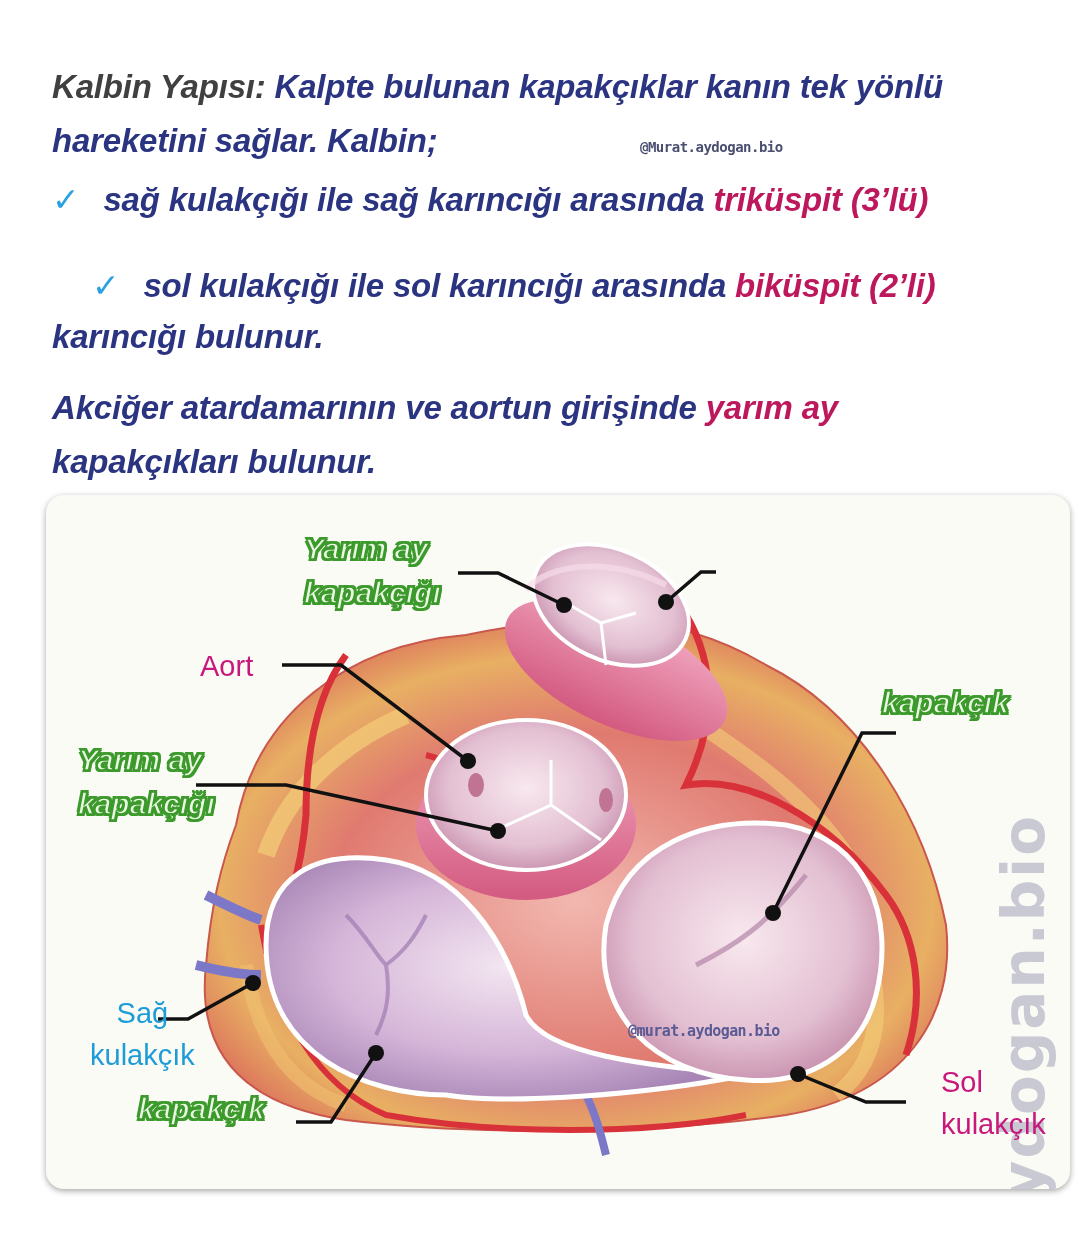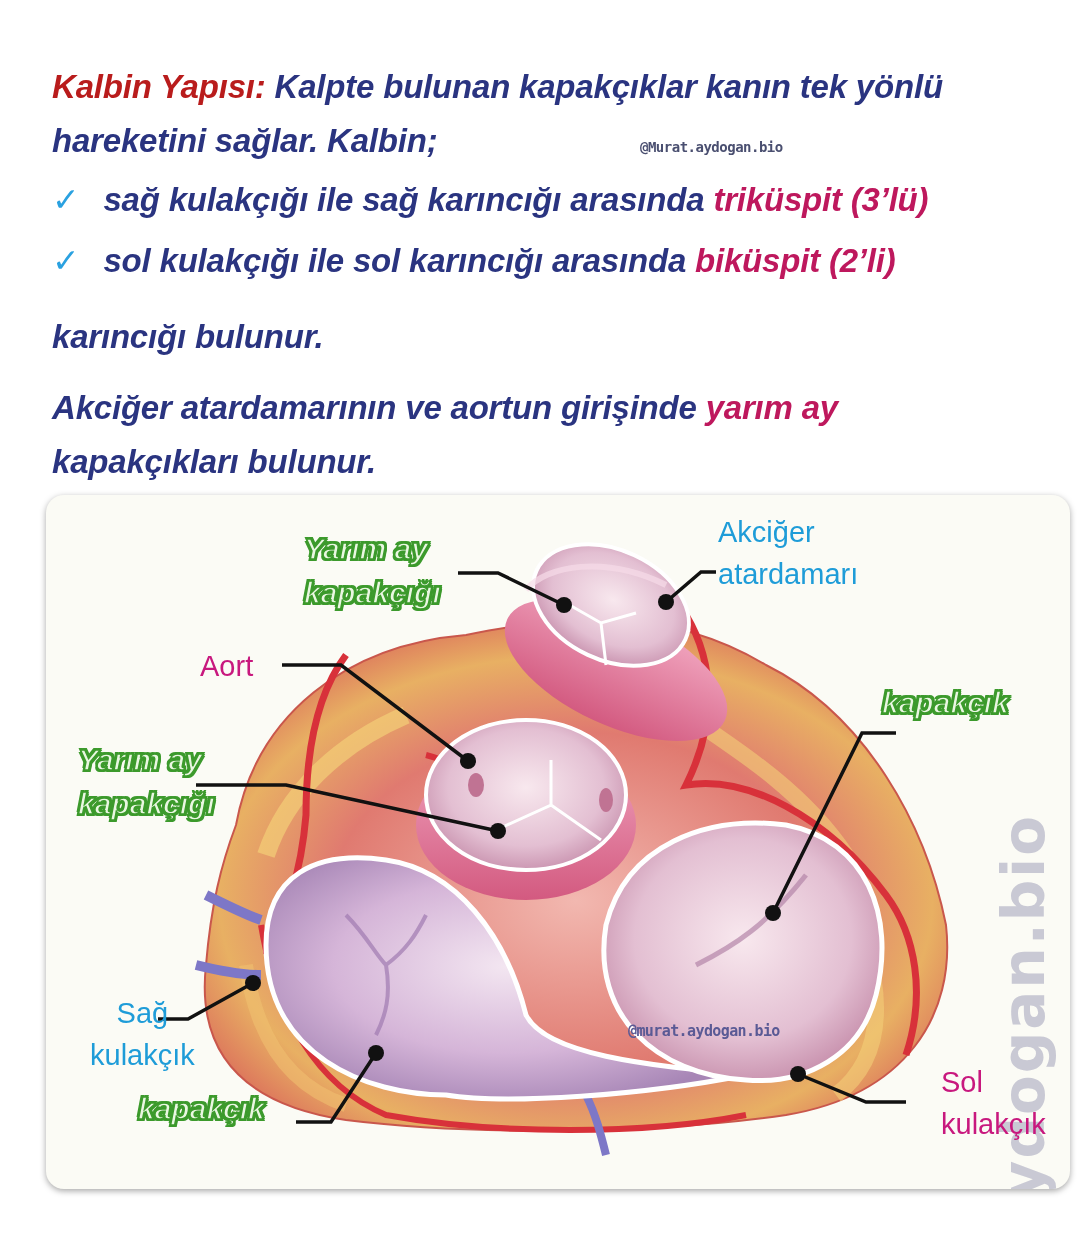--- a/index.html
+++ b/index.html
@@ -6,21 +6,21 @@
   body {
     width: 1080px; height: 1258px; background: #ffffff; position: relative; overflow: hidden;
     font-family: "Liberation Sans", sans-serif;
   }
   .text-block { position: absolute; left: 52px; top: 60px; width: 1000px; }
   .line {
     position: absolute; left: 0; white-space: nowrap;
     font-style: italic; font-weight: bold; font-size: 33px; color: #2a3480;
     font-family: "Liberation Sans", sans-serif; letter-spacing: -0.2px;
   }
-  .cyan { color: #b91c1c; }
+  .cyan { color: #404040; }
   .green { color: #be185d; }
   .check { color: #2aa1e0; font-weight: normal; font-style: normal; margin-right: 24px; font-family: "DejaVu Sans", sans-serif; }
   .wm-small {
     position: absolute; left: 640px; top: 139px; font-size: 14px; font-weight: bold; color: #4a4f70;
     font-family: "DejaVu Sans Mono", monospace; letter-spacing: -0.5px;
   }
   .panel {
     position: absolute; left: 46px; top: 495px; width: 1024px; height: 694px;
     background: #fbfbf5; border-radius: 18px;
     box-shadow: 0 2px 6px rgba(0,0,0,0.35);
@@ -49,21 +49,21 @@
 <body>
 
 <div class="text-block">
   <div class="line" style="top:8px;">
     <span class="cyan">Kalbin Yapısı:</span><span> Kalpte bulunan kapakçıklar kanın tek yönlü</span>
   </div>
   <div class="line" style="top:62px;">hareketini sağlar. Kalbin;</div>
   <div class="line" style="top:120px;">
     <span class="check">✓</span><span>sağ kulakçığı ile sağ karıncığı arasında </span><span class="green">triküspit (3’lü)</span>
   </div>
-  <div class="line" style="top:181px;">
+  <div class="line" style="top:206px;margin-left:40px;">
     <span class="check">✓</span><span>sol kulakçığı ile sol karıncığı arasında </span><span class="green">biküspit (2’li)</span>
   </div>
   <div class="line" style="top:258px;">karıncığı bulunur.</div>
   <div class="line" style="top:329px;">
     <span>Akciğer atardamarının ve aortun girişinde </span><span class="green">yarım ay</span>
   </div>
   <div class="line" style="top:383px;">kapakçıkları bulunur.</div>
 </div>
 <div class="wm-small">@Murat.aydogan.bio</div>
 
@@ -155,24 +155,20 @@
     </g>
   </svg>
 
   <div class="vert-wm">@murat.aydogan.bio</div>
   <div class="inner-wm">@murat.aydogan.bio</div>
 
   <div class="lbl outline" style="left:258px; top:32px;">
     <div>Yarım ay</div>
     <div>kapakçığı</div>
   </div>
-  <div class="lbl blue" style="left:672px; top:16px;">
-    <div>Akciğer</div>
-    <div>atardamarı</div>
-  </div>
   <div class="lbl magenta" style="left:154px; top:150px;">Aort</div>
   <div class="lbl outline" style="left:32px; top:243px;">
     <div>Yarım ay</div>
     <div>kapakçığı</div>
   </div>
   <div class="lbl outline" style="left:836px; top:186px;">
     <div>kapakçık</div>
   </div>
   <div class="lbl blue" style="left:44px; top:497px;text-align:center;">
     <div>Sağ</div>

